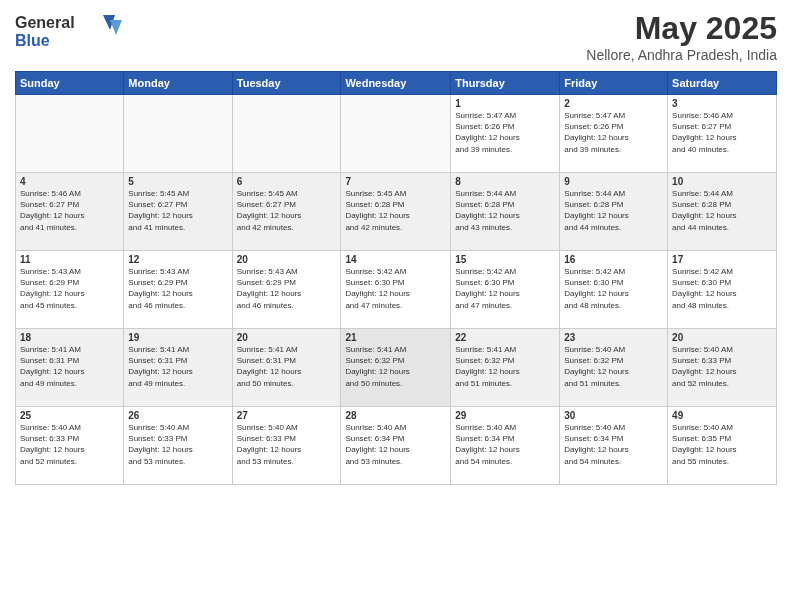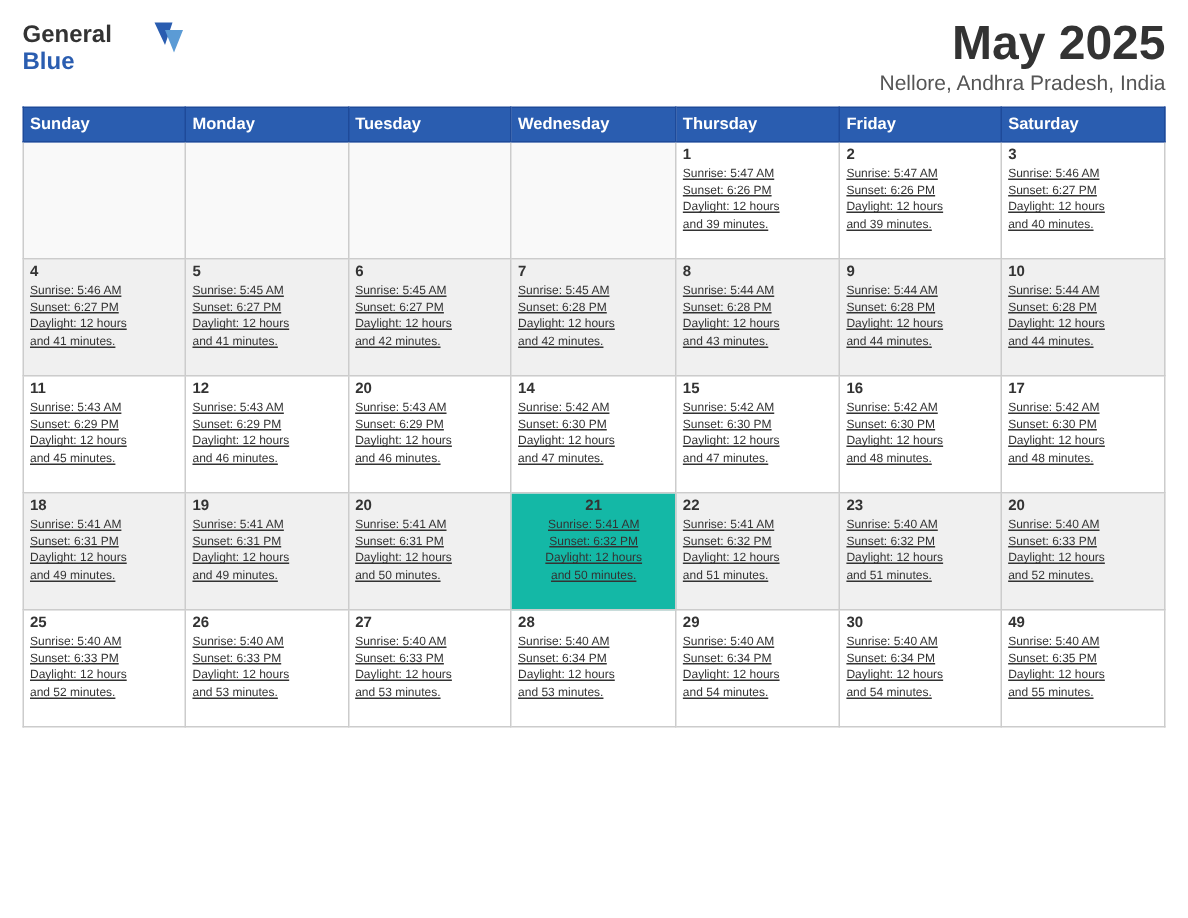--- a/index.html
+++ b/index.html
@@ -35,21 +35,21 @@
       font-size: 8.5px;
       color: #333;
       width: 113px;
       height: 78px;
       background: #fff;
     }
     
     .calendar td.empty { background: #f9f9f9; }
     
     .day-num { font-weight: bold; font-size: 10px; display: block; margin-bottom: 1px; }
-    .day-info { font-size: 8px; line-height: 1.4; color: #333; text-decoration: underline; }
+    .day-info { font-size: 8px; line-height: 1.4; color: #333; }
     
     .calendar tr:nth-child(odd) td:not(.empty) { background: #fff; }
     .calendar tr:nth-child(even) td:not(.empty) { background: #f5f5f5; }
   </style>
 </head>
 <body>
 
 <div class="page">
   <div class="header">
     <div class="logo">
@@ -225,21 +225,21 @@
 Daylight: 12 hours
 and 49 minutes.</div>
           </td>
           <td style="background-color: rgb(240, 240, 240);">
             <span class="day-num">20</span>
             <div class="day-info" style="white-space: pre-line;">Sunrise: 5:41 AM
 Sunset: 6:31 PM
 Daylight: 12 hours
 and 50 minutes.</div>
           </td>
-          <td style="background-color: #14b8a6; text-align: center;">
+          <td style="background-color: #e5e5e5;">
             <span class="day-num">21</span>
             <div class="day-info" style="white-space: pre-line;">Sunrise: 5:41 AM
 Sunset: 6:32 PM
 Daylight: 12 hours
 and 50 minutes.</div>
           </td>
           <td style="background-color: rgb(240, 240, 240);">
             <span class="day-num">22</span>
             <div class="day-info" style="white-space: pre-line;">Sunrise: 5:41 AM
 Sunset: 6:32 PM

